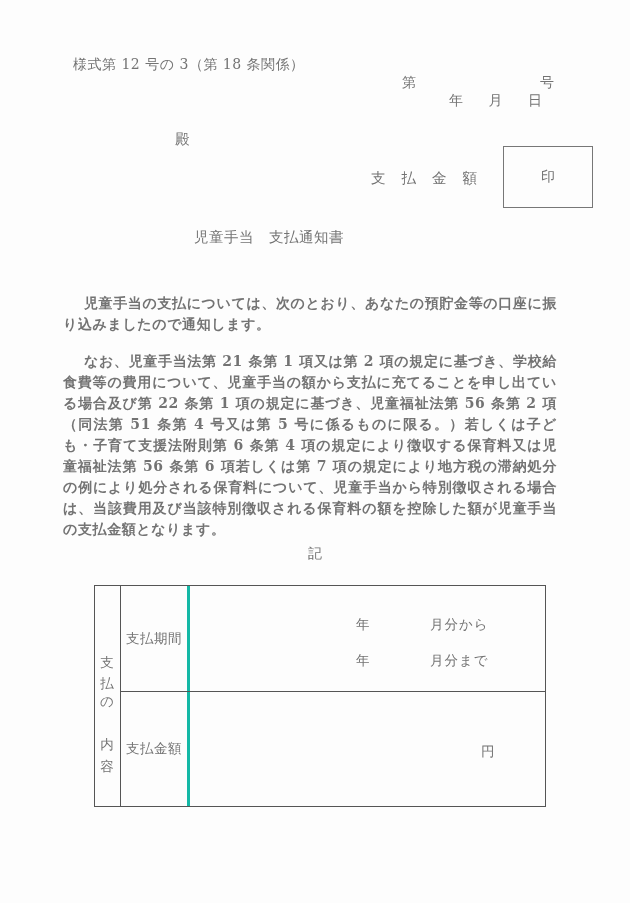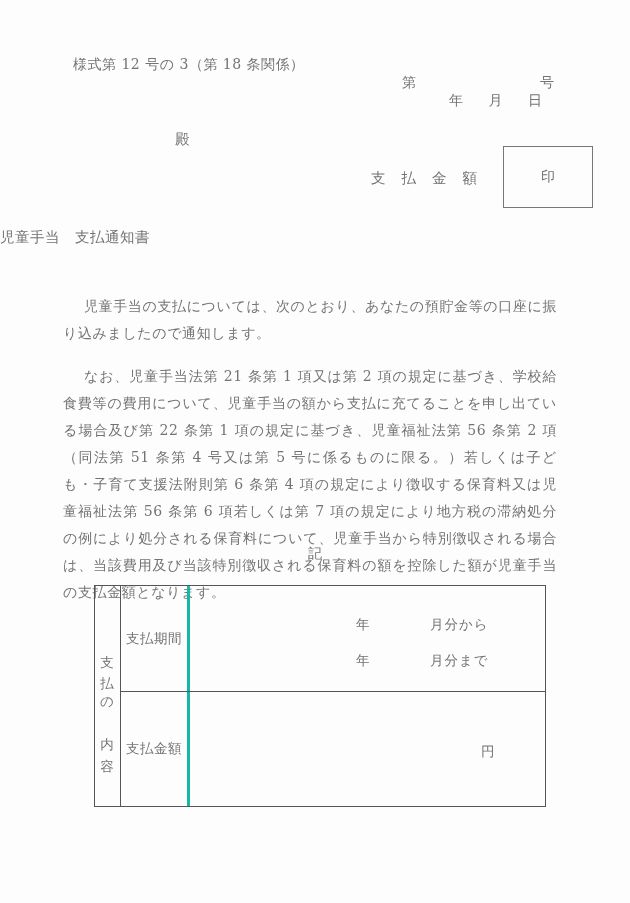--- a/index.html
+++ b/index.html
@@ -40,29 +40,31 @@
     left: 503px; top: 146px; width: 88px; height: 60px;
     border: 1px solid #777;
     display: flex; align-items: center; justify-content: center;
     font-size: 14px;
     background: #fdfdfd;
   }
 
   
   .doc-title {
     left: 0; top: 228px; width: 538px;
+    text-align: center;
     font-size: 14.5px; letter-spacing: 0.5px;
   }
 
   
   .body-text {
     left: 63px; top: 293px; width: 494px;
-    font-size: 14px; line-height: 27px;
+    font-size: 14px; line-height: 21px;
     letter-spacing: 0.6px;
     text-align: justify;
+    font-weight: bold;
   }
   .body-text p { margin: 0; text-indent: 1.5em; }
   .body-text p + p { margin-top: 16px; }
 
   .middle-heading {
     left: 0; top: 545px; width: 630px;
     text-align: center; font-size: 14px;
   }
 
   

